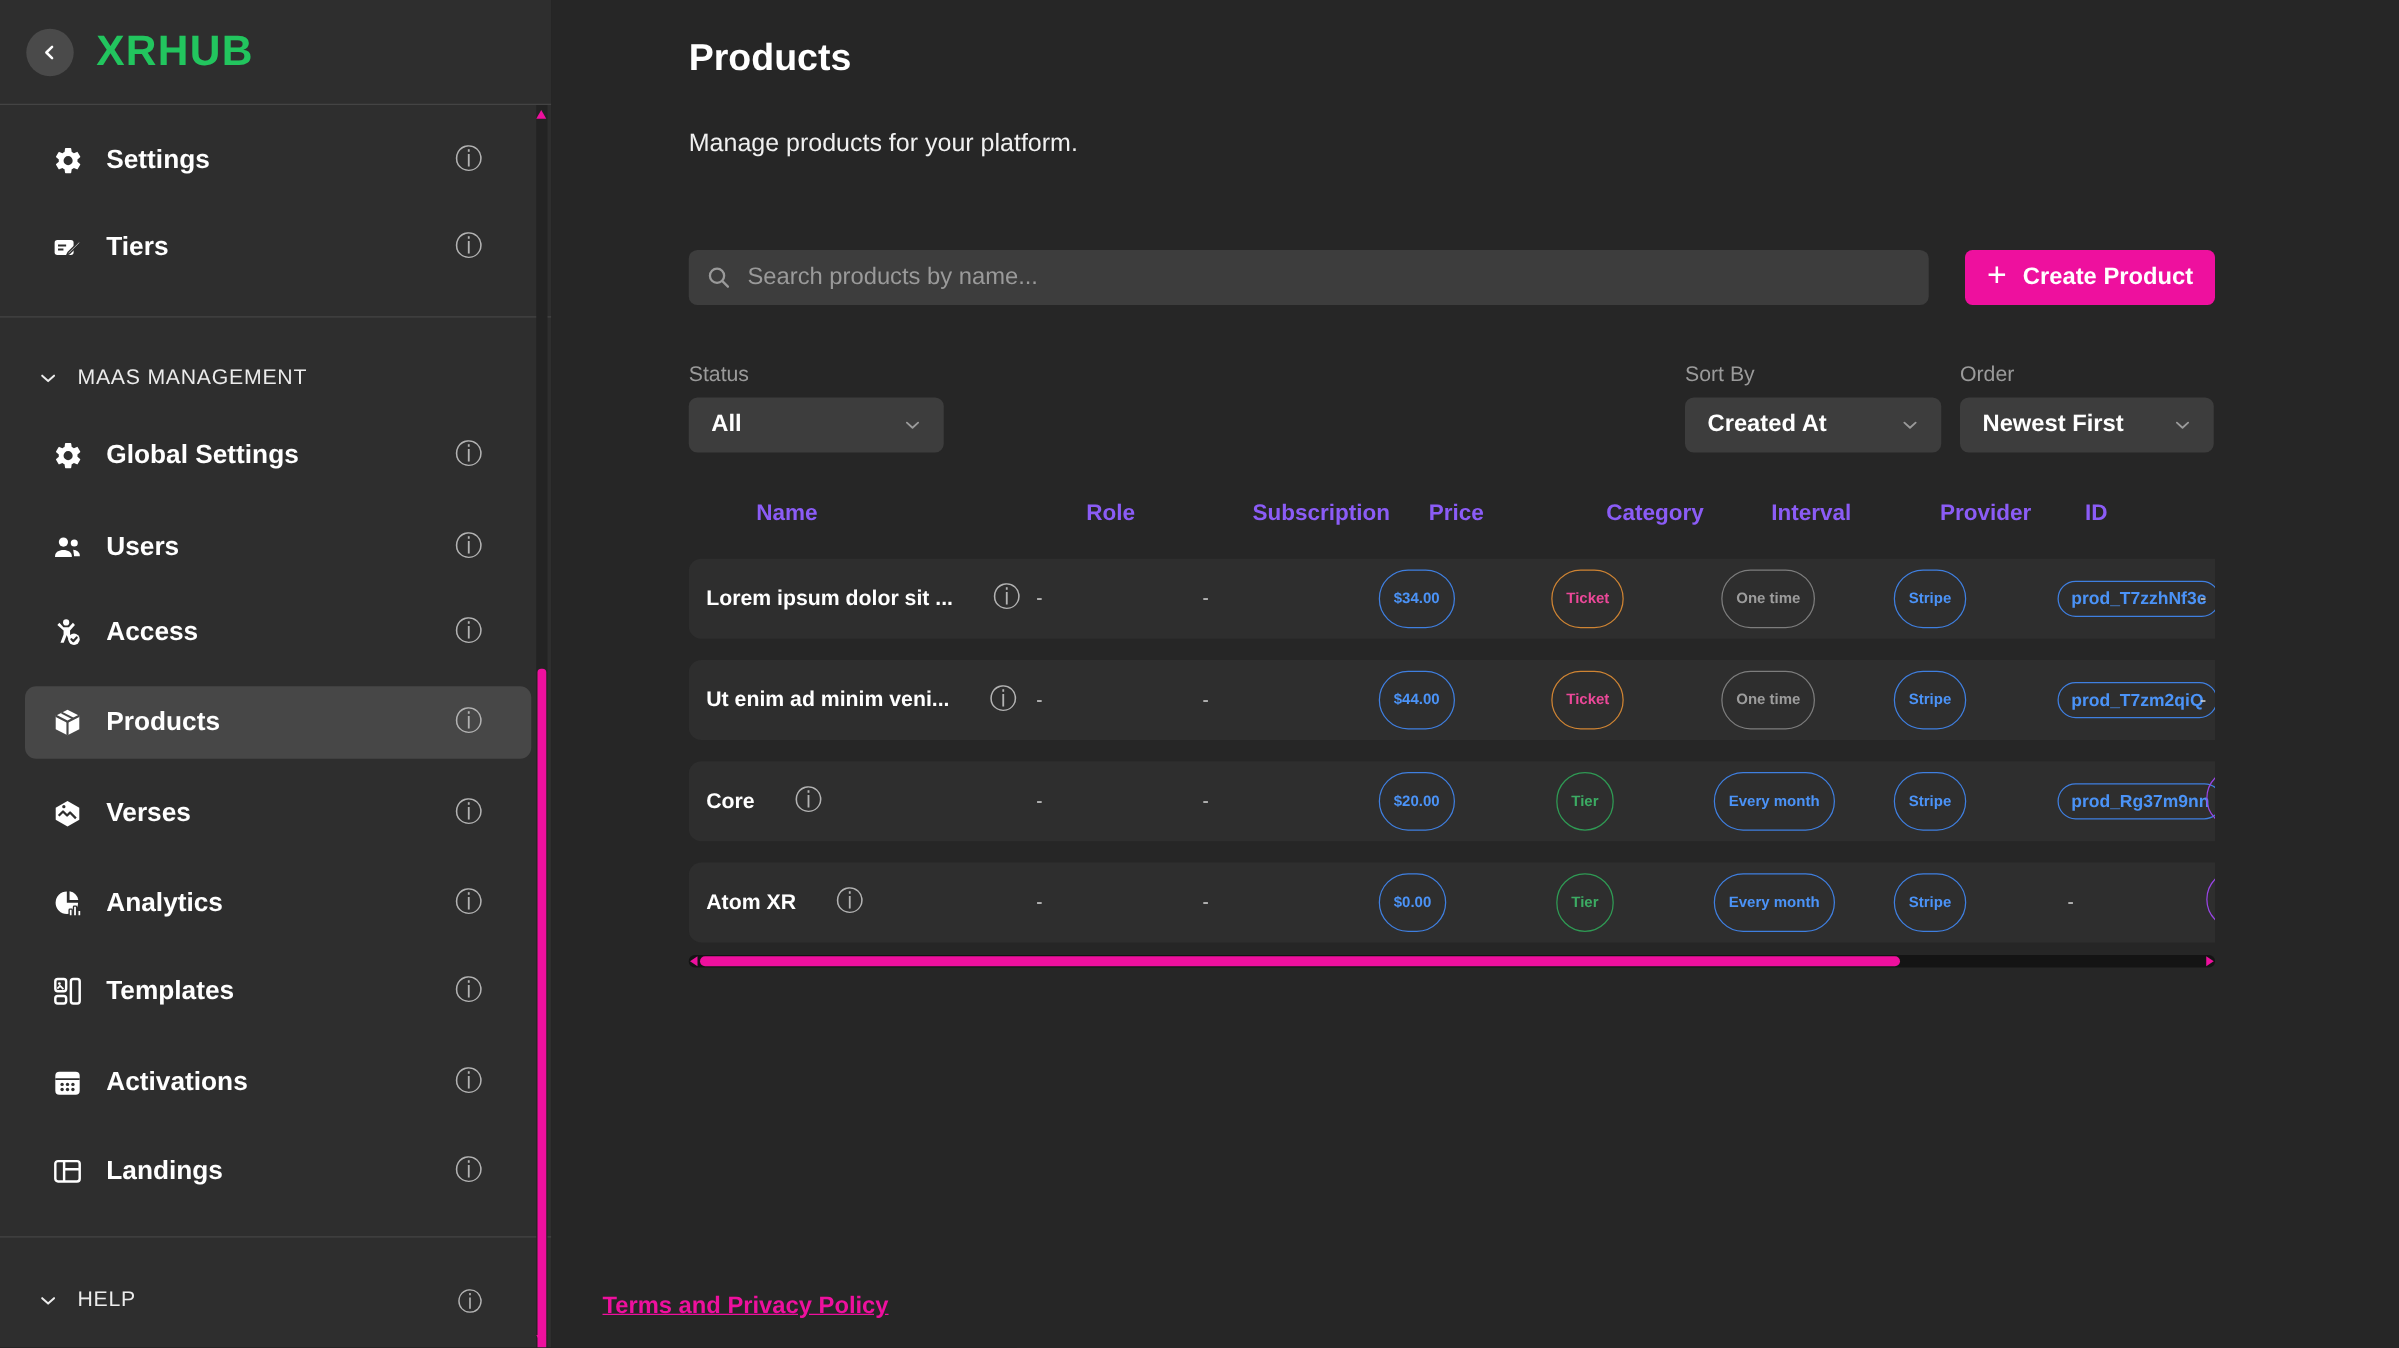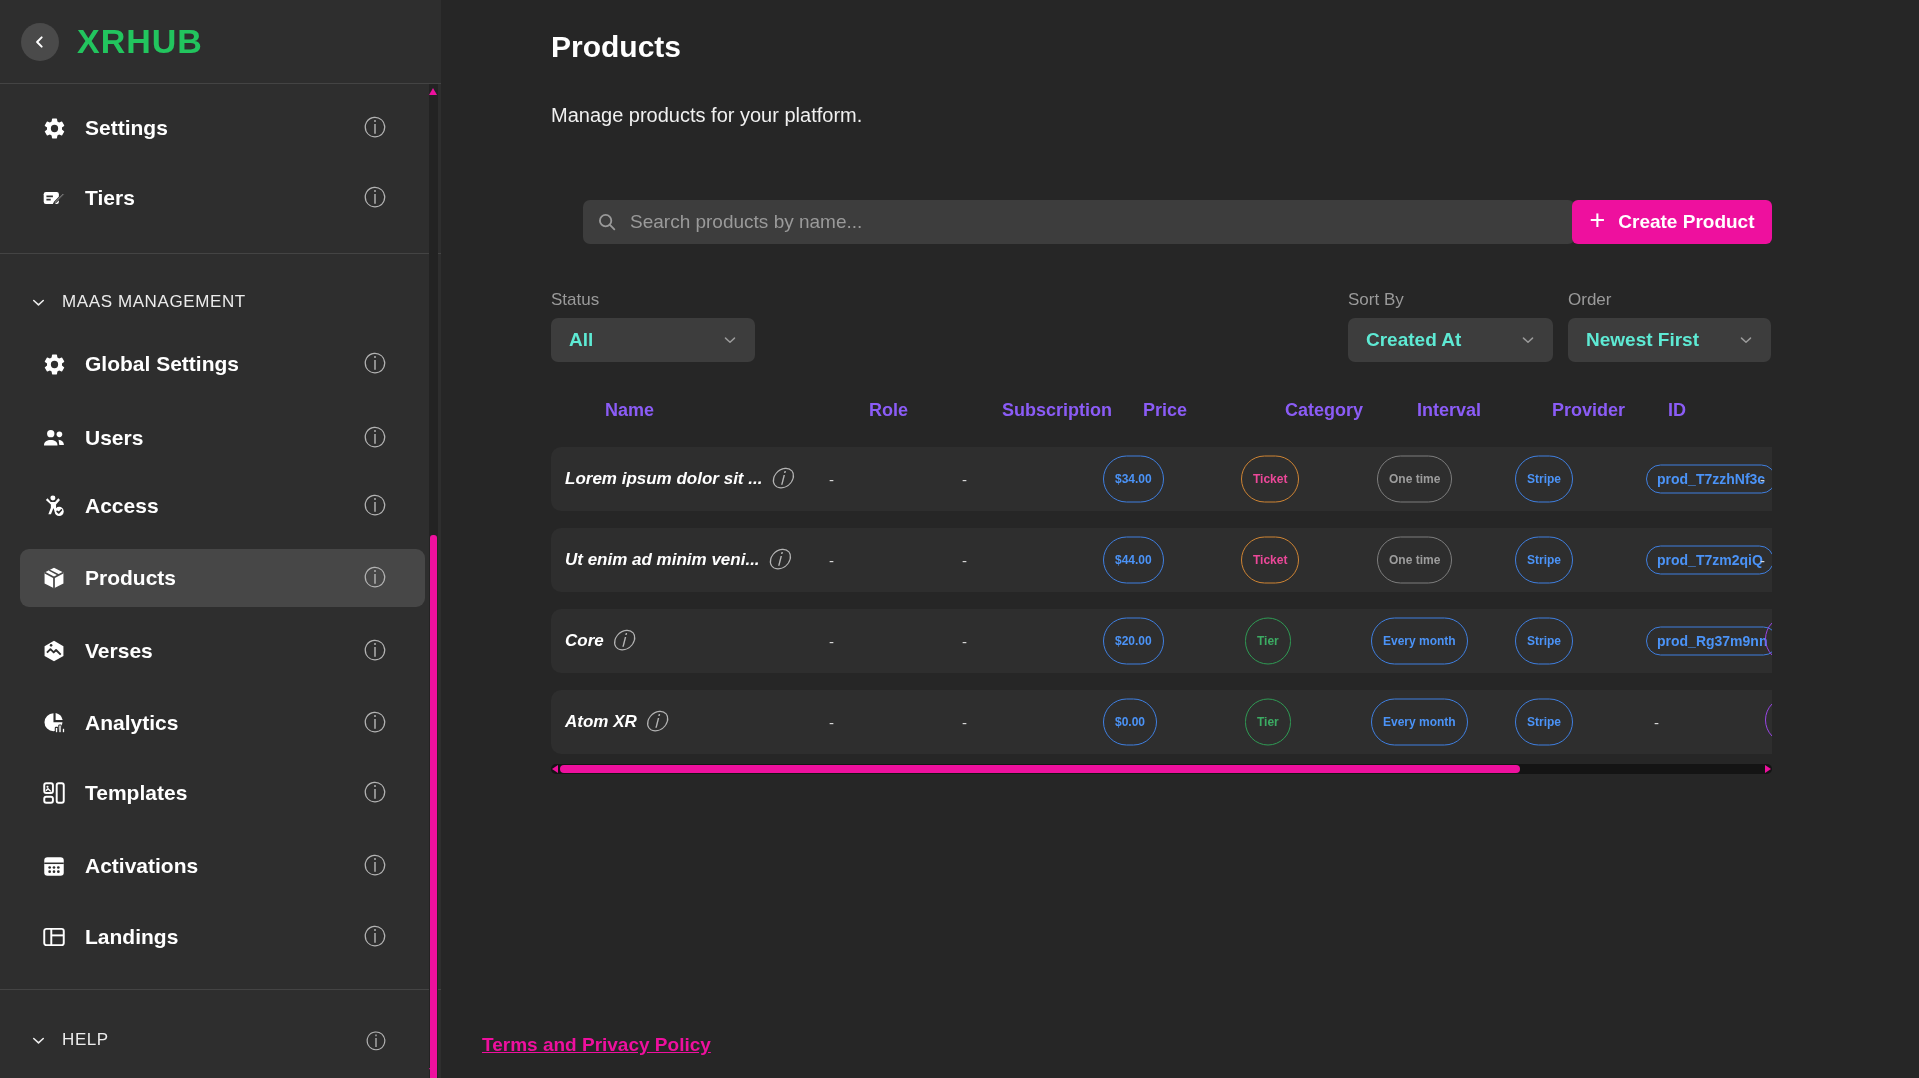--- a/index.html
+++ b/index.html
@@ -31,47 +31,47 @@
     border-right:4.5px solid transparent;border-bottom:7px solid #ee109e;}
   .vsb-thumb{position:absolute;left:1px;top:451px;width:7px;height:560px;background:#ee109e;border-radius:3px;}
   .vsb-down{position:absolute;left:0;bottom:3px;width:0;height:0;border-left:4.5px solid transparent;
     border-right:4.5px solid transparent;border-top:7px solid #ee109e;}
 
   
   .main{position:absolute;left:441px;top:0;width:1478px;height:1078px;background:#262626;}
   .page-title{position:absolute;left:110px;top:30px;color:#fff;font-size:30px;font-weight:700;}
   .page-subtitle{position:absolute;left:110px;top:104px;color:#f0f0f0;font-size:20px;font-weight:400;}
 
-  .search-wrap{position:absolute;left:110px;top:200px;width:992px;height:44px;margin-left:32px;}
+  .search-wrap{position:absolute;left:110px;top:200px;width:992px;height:44px;}
   .search-input{width:100%;height:100%;box-sizing:border-box;background:#3d3d3d;border:none;border-radius:7px;
     color:#e0e0e0;font-size:19px;padding:0 16px 0 47px;outline:none;font-family:"Liberation Sans",sans-serif;}
   .search-input::placeholder{color:#9a9a9a;}
   .search-ic{position:absolute;left:13px;top:11px;}
 
   .create-btn{position:absolute;left:1131px;top:200px;width:200px;height:44px;background:#ee109e;border:none;
     border-radius:6px;color:#fff;font-size:19px;font-weight:700;display:flex;align-items:center;justify-content:center;
     gap:13px;cursor:pointer;font-family:"Liberation Sans",sans-serif;}
   .create-btn .plus{font-size:27px;font-weight:300;line-height:27px;margin-top:-3px;}
 
   .f-label{position:absolute;color:#9a9a9a;font-size:17px;}
   .dropdown{position:absolute;height:44px;background:#3d3d3d;border-radius:7px;display:flex;align-items:center;
     padding:0 16px 0 18px;box-sizing:border-box;cursor:pointer;}
-  .dd-value{color:#5eead4;font-size:19px;font-weight:600;}
+  .dd-value{color:#ffffff;font-size:19px;font-weight:600;}
   .dd-chev{margin-left:auto;display:flex;align-items:center;}
 
   
   .table-wrap{position:absolute;left:110px;top:396px;width:1221px;height:372px;overflow:hidden;}
   .thead{position:relative;width:1330px;height:34px;}
   .th{position:absolute;top:4px;color:#8b5cf6;font-size:18px;font-weight:700;white-space:nowrap;margin-left:40px;}
   .c-name{left:14px;} .c-role{left:278px;} .c-sub{left:411px;} .c-price{left:552px;text-align:center;} .c-cat{left:694px;}
   .c-int{left:826px;} .c-prov{left:961px;} .c-id{left:1077px;} .c-u{left:1212px;}
   .trow{position:relative;width:1330px;height:64px;background:#2e2e2e;border-radius:10px;margin-top:17px;}
   .trow:first-of-type{margin-top:24px;}
   .cell{position:absolute;top:50%;transform:translateY(-50%);white-space:nowrap;}
-  .name-cell{left:14px;display:flex;align-items:center;gap:8px;font-style:italic;}
+  .name-cell{left:14px;display:flex;align-items:center;gap:32px;}
   .row-name{color:#fff;font-size:17px;font-weight:700;}
   .dash{color:#d6d6d6;font-size:15px;}
   .pill{display:inline-block;border:1.5px solid;border-radius:999px;padding:13px 11px;font-size:12px;
     font-weight:600;line-height:19px;}
   .pill.id{font-size:14px;padding:4px 10px;margin-left:-8px;}
   .pill.blue{color:#4b93f7;border-color:#3f7fe0;}
   .pill.orange{color:#ec4899;border-color:#cf8433;}
   .pill.gray{color:#9d9d9d;border-color:#7d7d7d;}
   .pill.green{color:#3cab63;border-color:#2f9a54;}
   .pill.purple{color:#a855f7;border-color:#9a45e8;width:52px;height:19px;}

